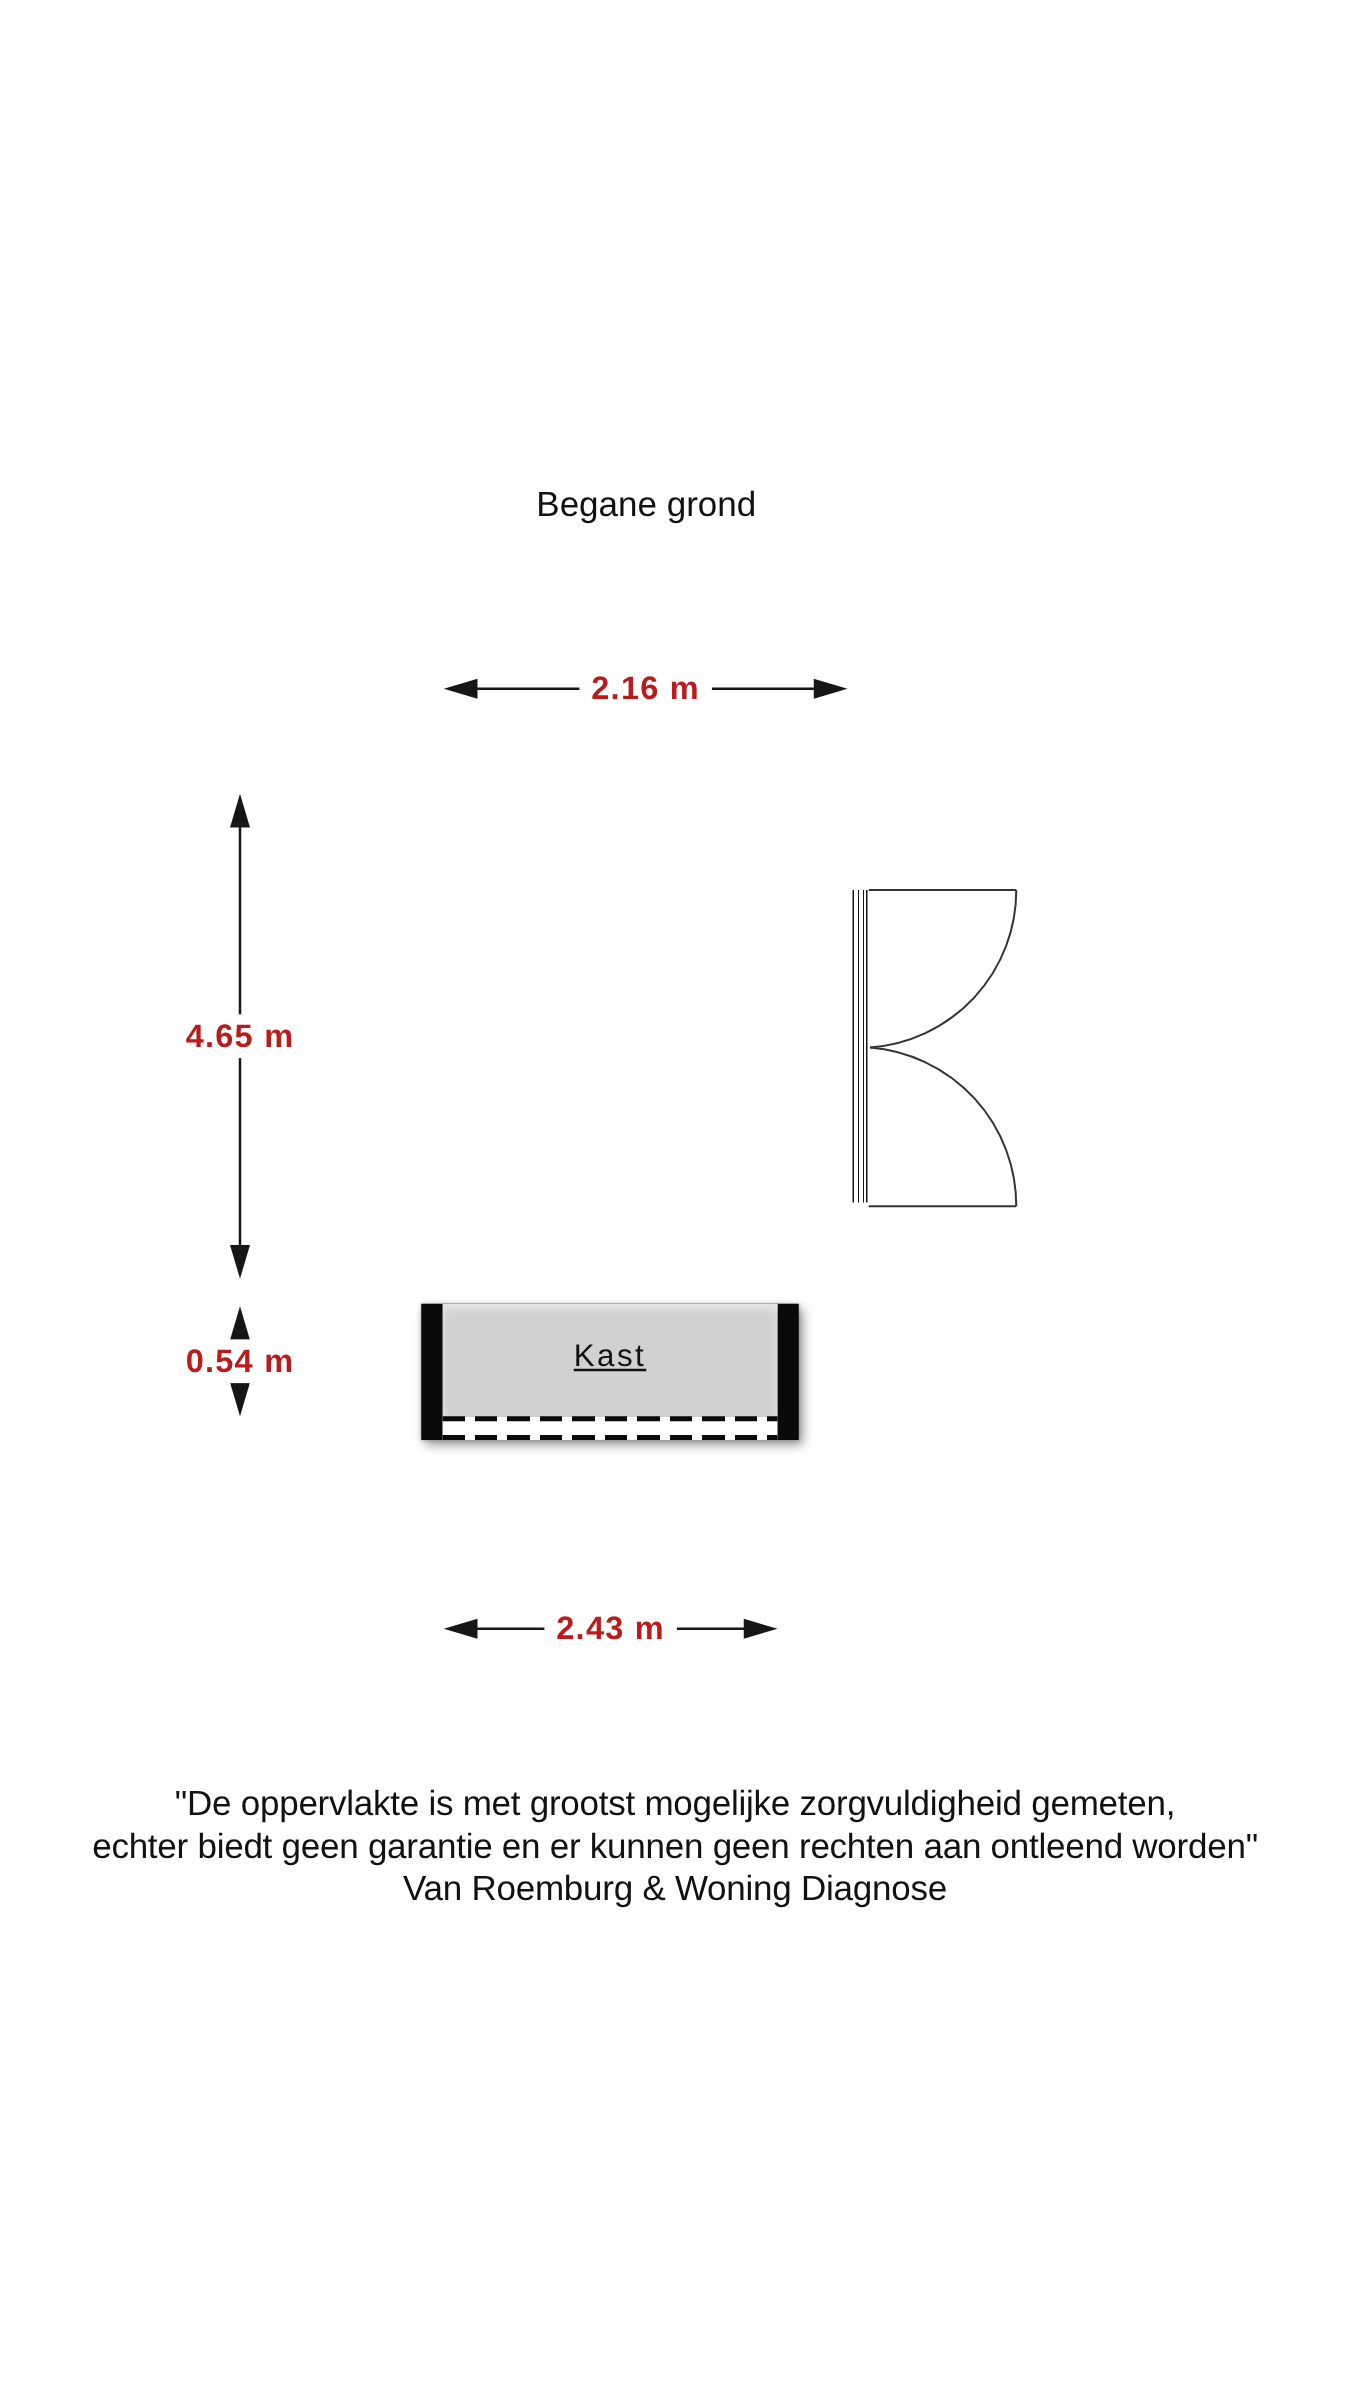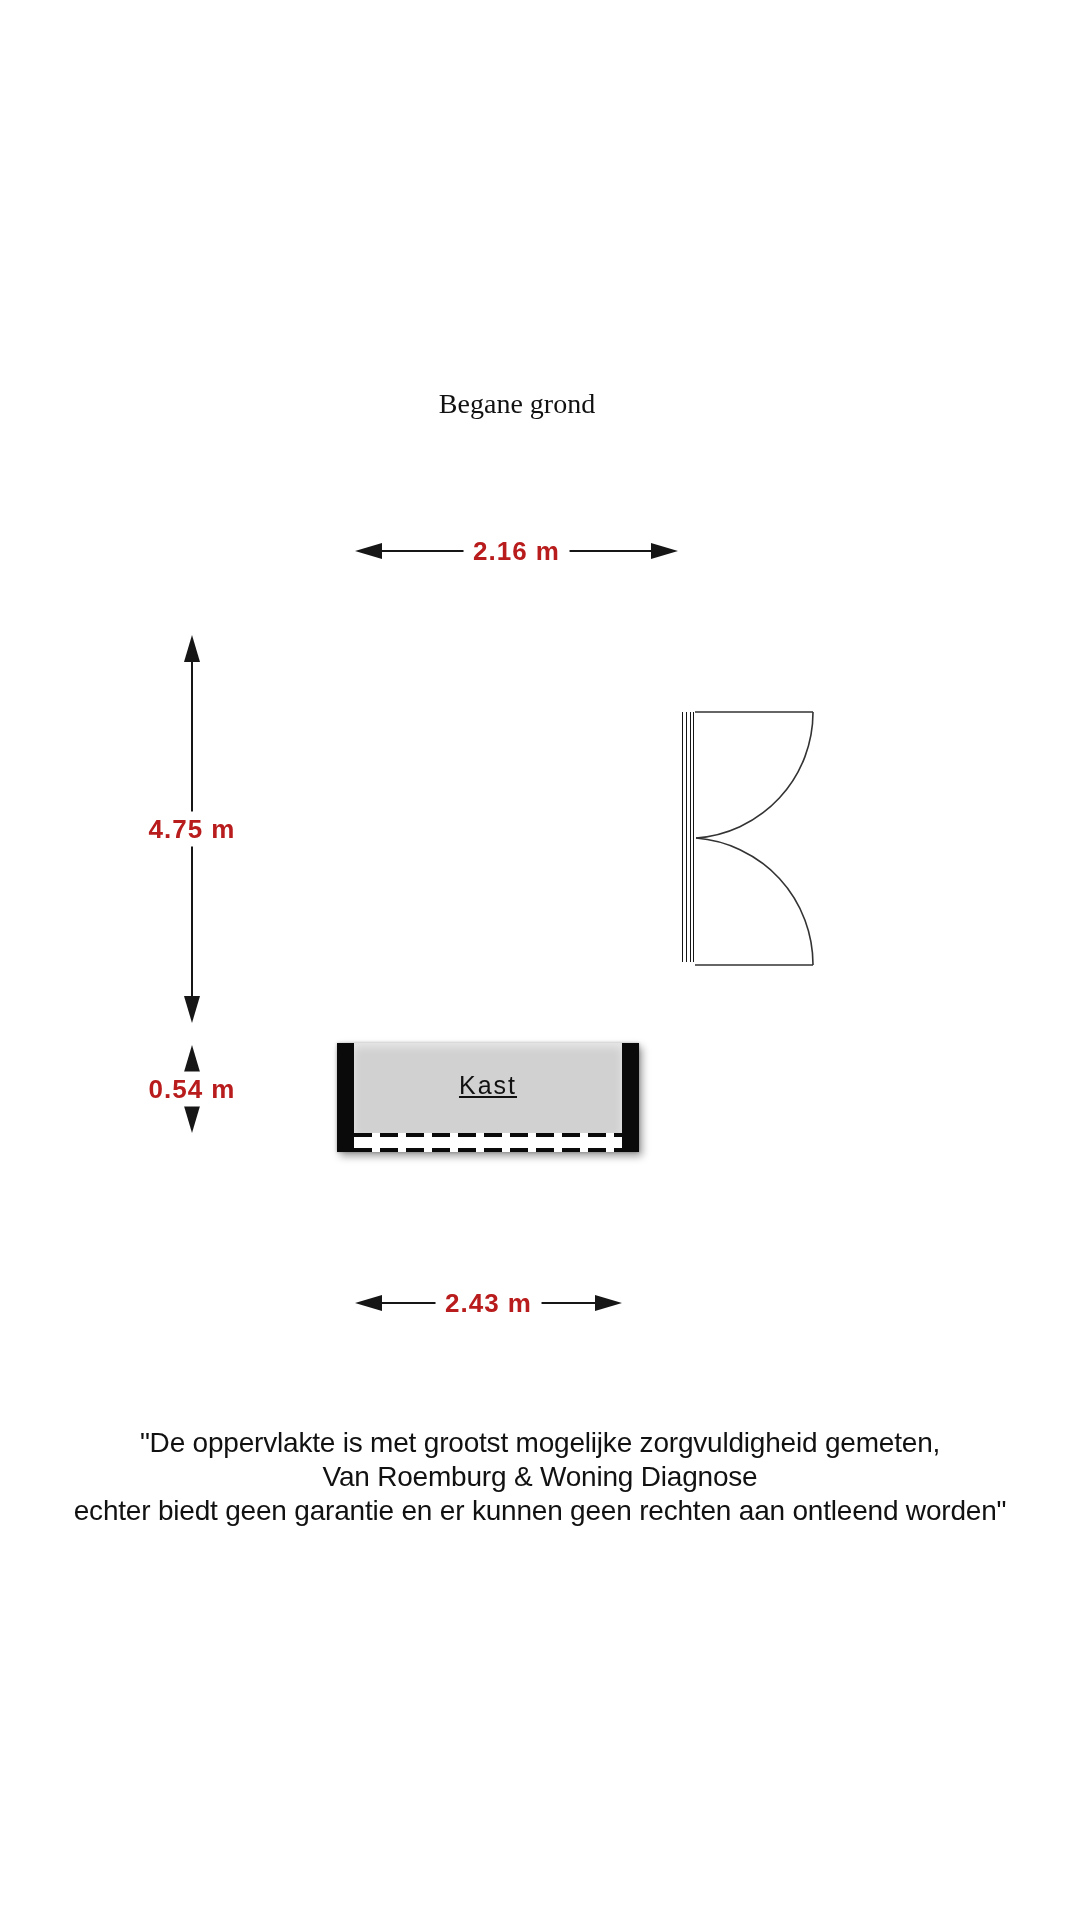--- a/index.html
+++ b/index.html
@@ -11,21 +11,21 @@
     font-family: "Liberation Sans", sans-serif;
     color: #1a1a1a;
     overflow: hidden;
   }
   .abs { position: absolute; }
 
   
   .plan-title {
     left: 237px; top: 388px; width: 560px;
     text-align: center;
-    font-size: 28px; font-weight: 400; color: #111; font-family: Liberation Serif, serif;
+    font-size: 28px; font-weight: 400; color: #111;
   }
   .disclaimer {
     left: 0; top: 1426px; width: 1080px;
     text-align: center;
     font-size: 28px; line-height: 34px; color: #111;
     letter-spacing: -0.2px;
   }
 
   
   .room-box {
@@ -129,36 +129,36 @@
     <path d="M695 712 H813" stroke="#333333" stroke-width="1.6" fill="none"></path>
     <path d="M813 712 A126 126 0 0 1 696 838" stroke="#333333" stroke-width="1.6" fill="none"></path>
     <path d="M695 965 H813" stroke="#333333" stroke-width="1.6" fill="none"></path>
     <path d="M813 965 A127 127 0 0 0 696 838" stroke="#333333" stroke-width="1.6" fill="none"></path>
   </svg>
 
   <div class="dim dim-v dim-left-upper">
     <div class="line"></div>
     <div class="ah ah-up"></div>
     <div class="ah ah-down"></div>
-    <div class="dim-label">4.75 m</div>
+    <div class="dim-label">4.65 m</div>
   </div>
 
   <div class="dim dim-v dim-left-lower">
     <div class="line"></div>
     <div class="ah ah-up"></div>
     <div class="ah ah-down"></div>
     <div class="dim-label">0.54 m</div>
   </div>
 
   <div class="dim dim-h dim-bottom">
     <div class="line"></div>
     <div class="ah ah-left"></div>
     <div class="ah ah-right"></div>
     <div class="dim-label">2.43 m</div>
   </div>
 
   <div class="abs disclaimer">
     <div>"De oppervlakte is met grootst mogelijke zorgvuldigheid gemeten,</div>
+    <div>echter biedt geen garantie en er kunnen geen rechten aan ontleend worden"</div>
     <div>Van Roemburg &amp; Woning Diagnose</div>
-    <div>echter biedt geen garantie en er kunnen geen rechten aan ontleend worden"</div>
   </div>
 
 </div>
 
 </body></html>

